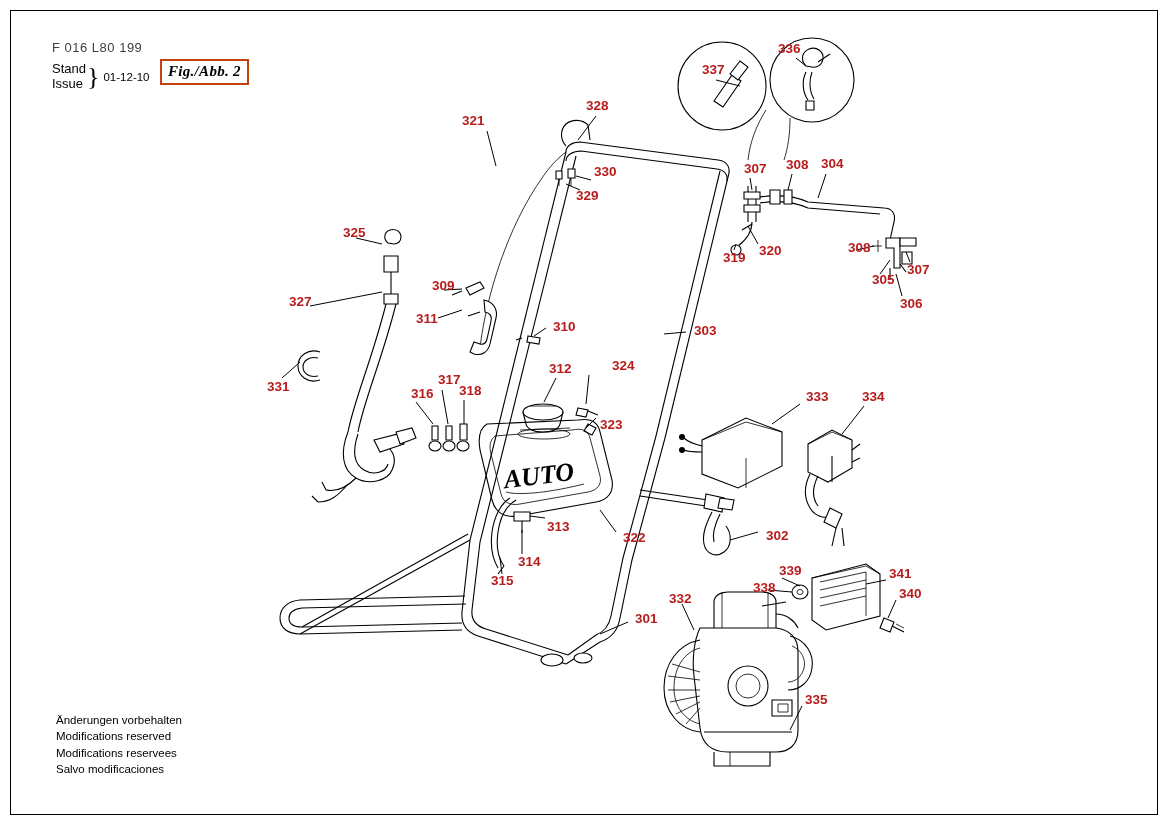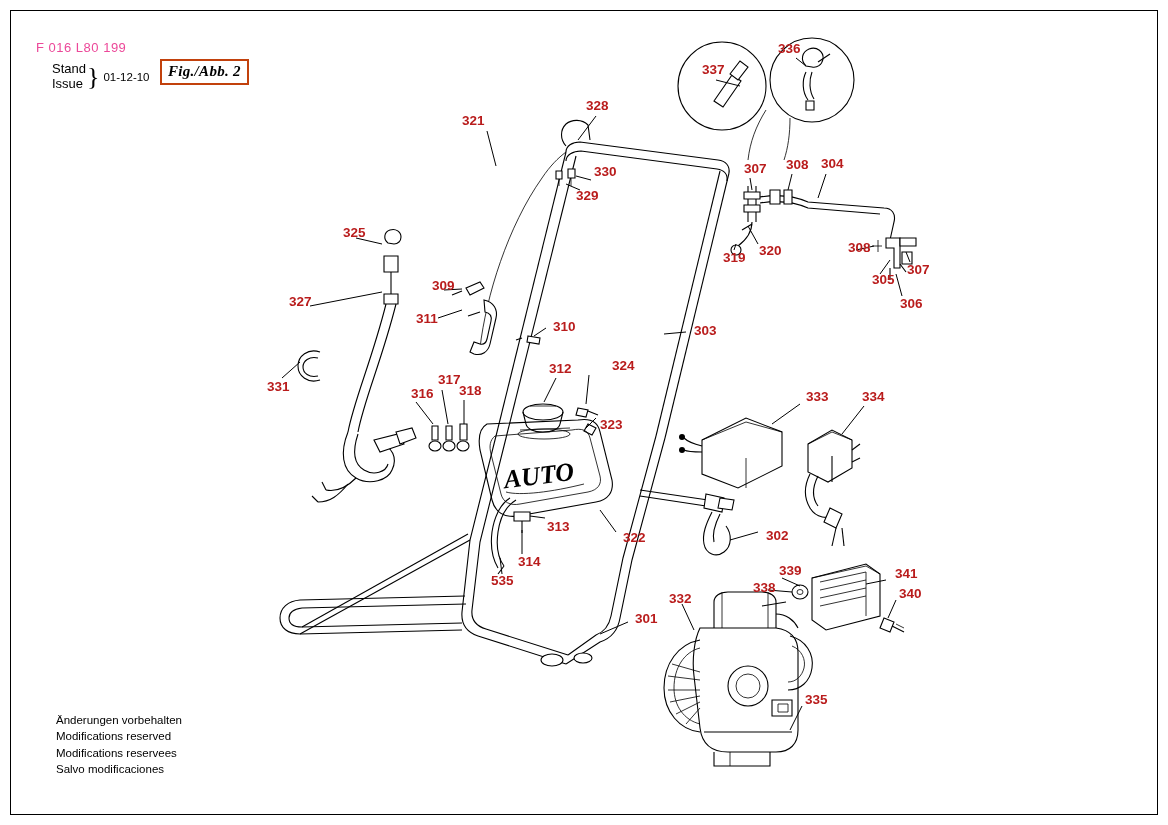--- a/index.html
+++ b/index.html
@@ -21,24 +21,24 @@
     top: 10px;
     width: 1148px;
     height: 805px;
     border: 1px solid #000;
     box-sizing: border-box;
     pointer-events: none;
   }
   
   .hdr {
     position: absolute;
-    left: 36px;
+    left: 52px;
     top: 40px;
     font-size: 12.5px;
-    color: #ec4899;
+    color: #404040;
     line-height: 1.25;
   }
   .hdr .partno {
     font-family: "Liberation Sans", sans-serif;
     font-size: 13px;
     letter-spacing: 0.5px;
     white-space: nowrap;
   }
   .hdr-row2 {
     position: absolute;
@@ -436,24 +436,24 @@
   <div class="callout" style="left:549px; top:361px;">312</div>
   <div class="callout" style="left:612px; top:358px;">324</div>
   <div class="callout" style="left:600px; top:417px;">323</div>
   <div class="callout" style="left:411px; top:386px;">316</div>
   <div class="callout" style="left:438px; top:372px;">317</div>
   <div class="callout" style="left:459px; top:383px;">318</div>
   <div class="callout" style="left:806px; top:389px;">333</div>
   <div class="callout" style="left:862px; top:389px;">334</div>
   <div class="callout" style="left:547px; top:519px;">313</div>
   <div class="callout" style="left:518px; top:554px;">314</div>
-  <div class="callout" style="left:491px; top:573px;">535</div>
+  <div class="callout" style="left:491px; top:573px;">315</div>
   <div class="callout" style="left:623px; top:530px;">322</div>
   <div class="callout" style="left:766px; top:528px;">302</div>
   <div class="callout" style="left:779px; top:563px;">339</div>
   <div class="callout" style="left:753px; top:580px;">338</div>
-  <div class="callout" style="left:889px; top:566px;margin-left:6px;">341</div>
+  <div class="callout" style="left:889px; top:566px;">341</div>
   <div class="callout" style="left:899px; top:586px;">340</div>
   <div class="callout" style="left:669px; top:591px;">332</div>
   <div class="callout" style="left:635px; top:611px;">301</div>
   <div class="callout" style="left:805px; top:692px;">335</div>
 
 </div>
 
 </body></html>

